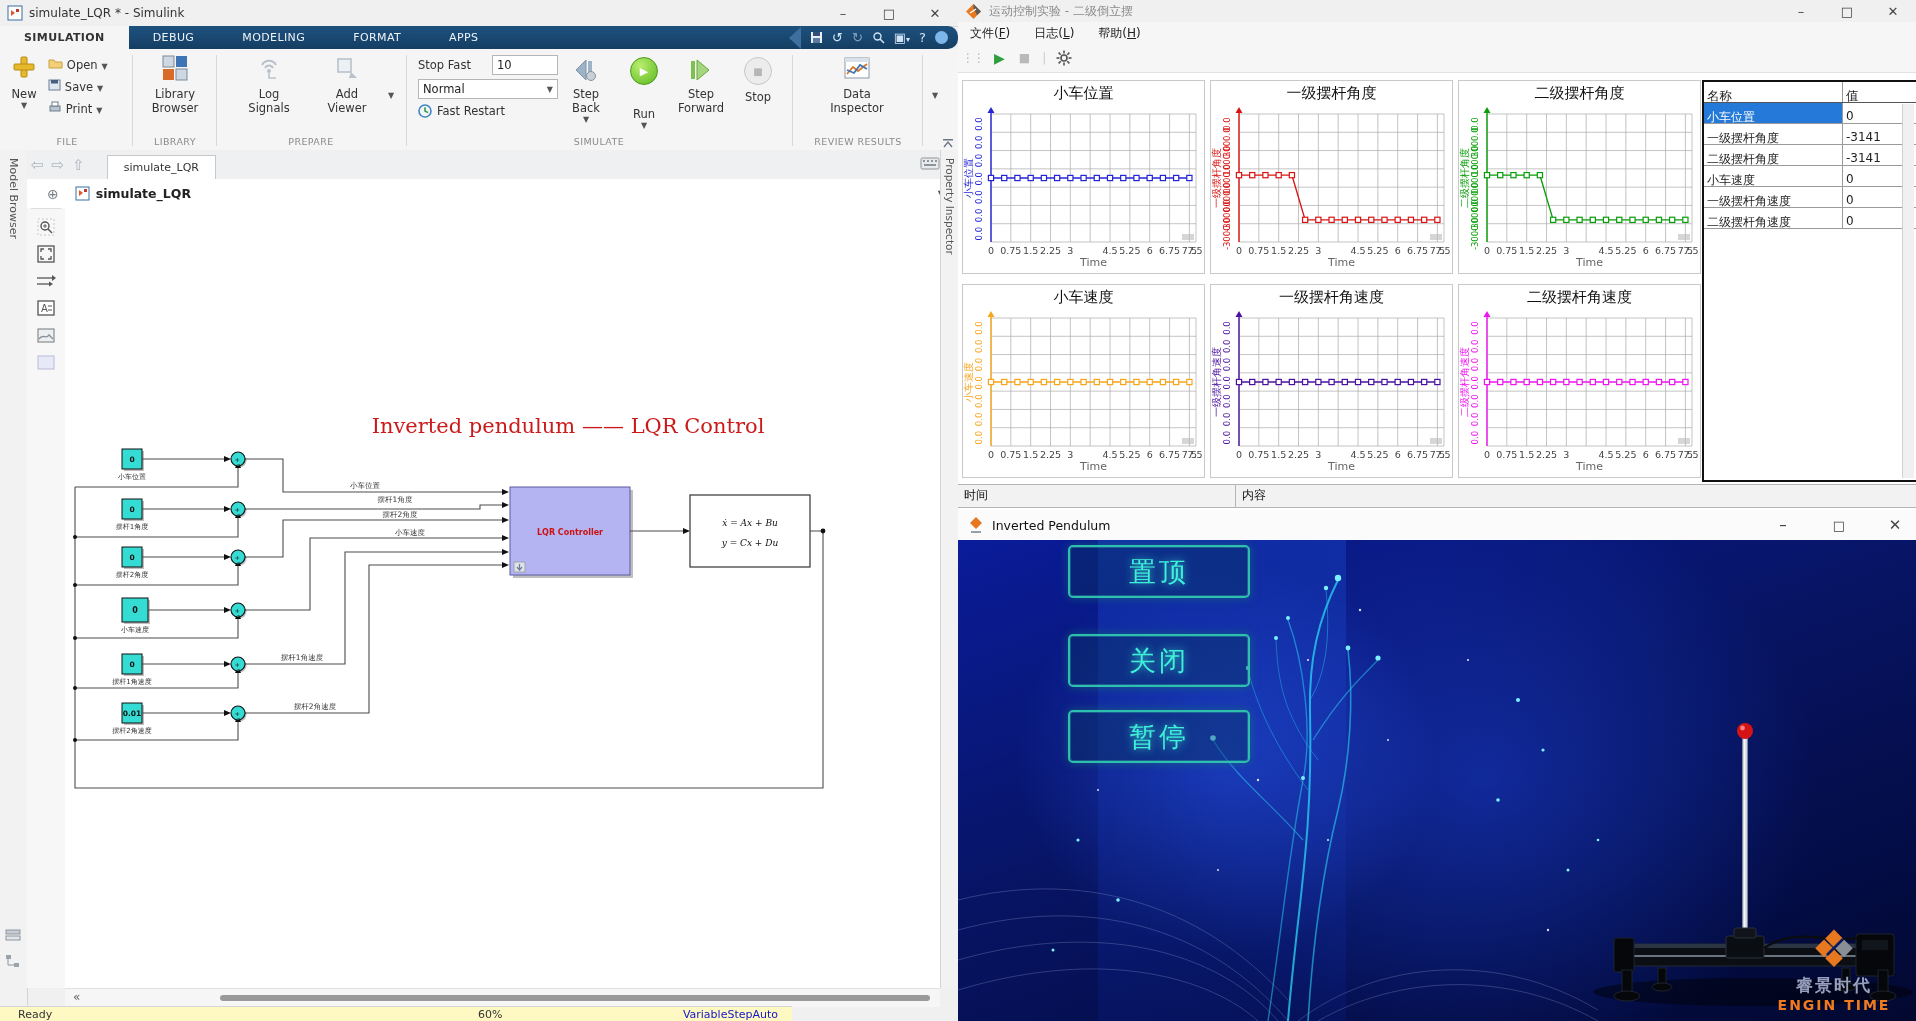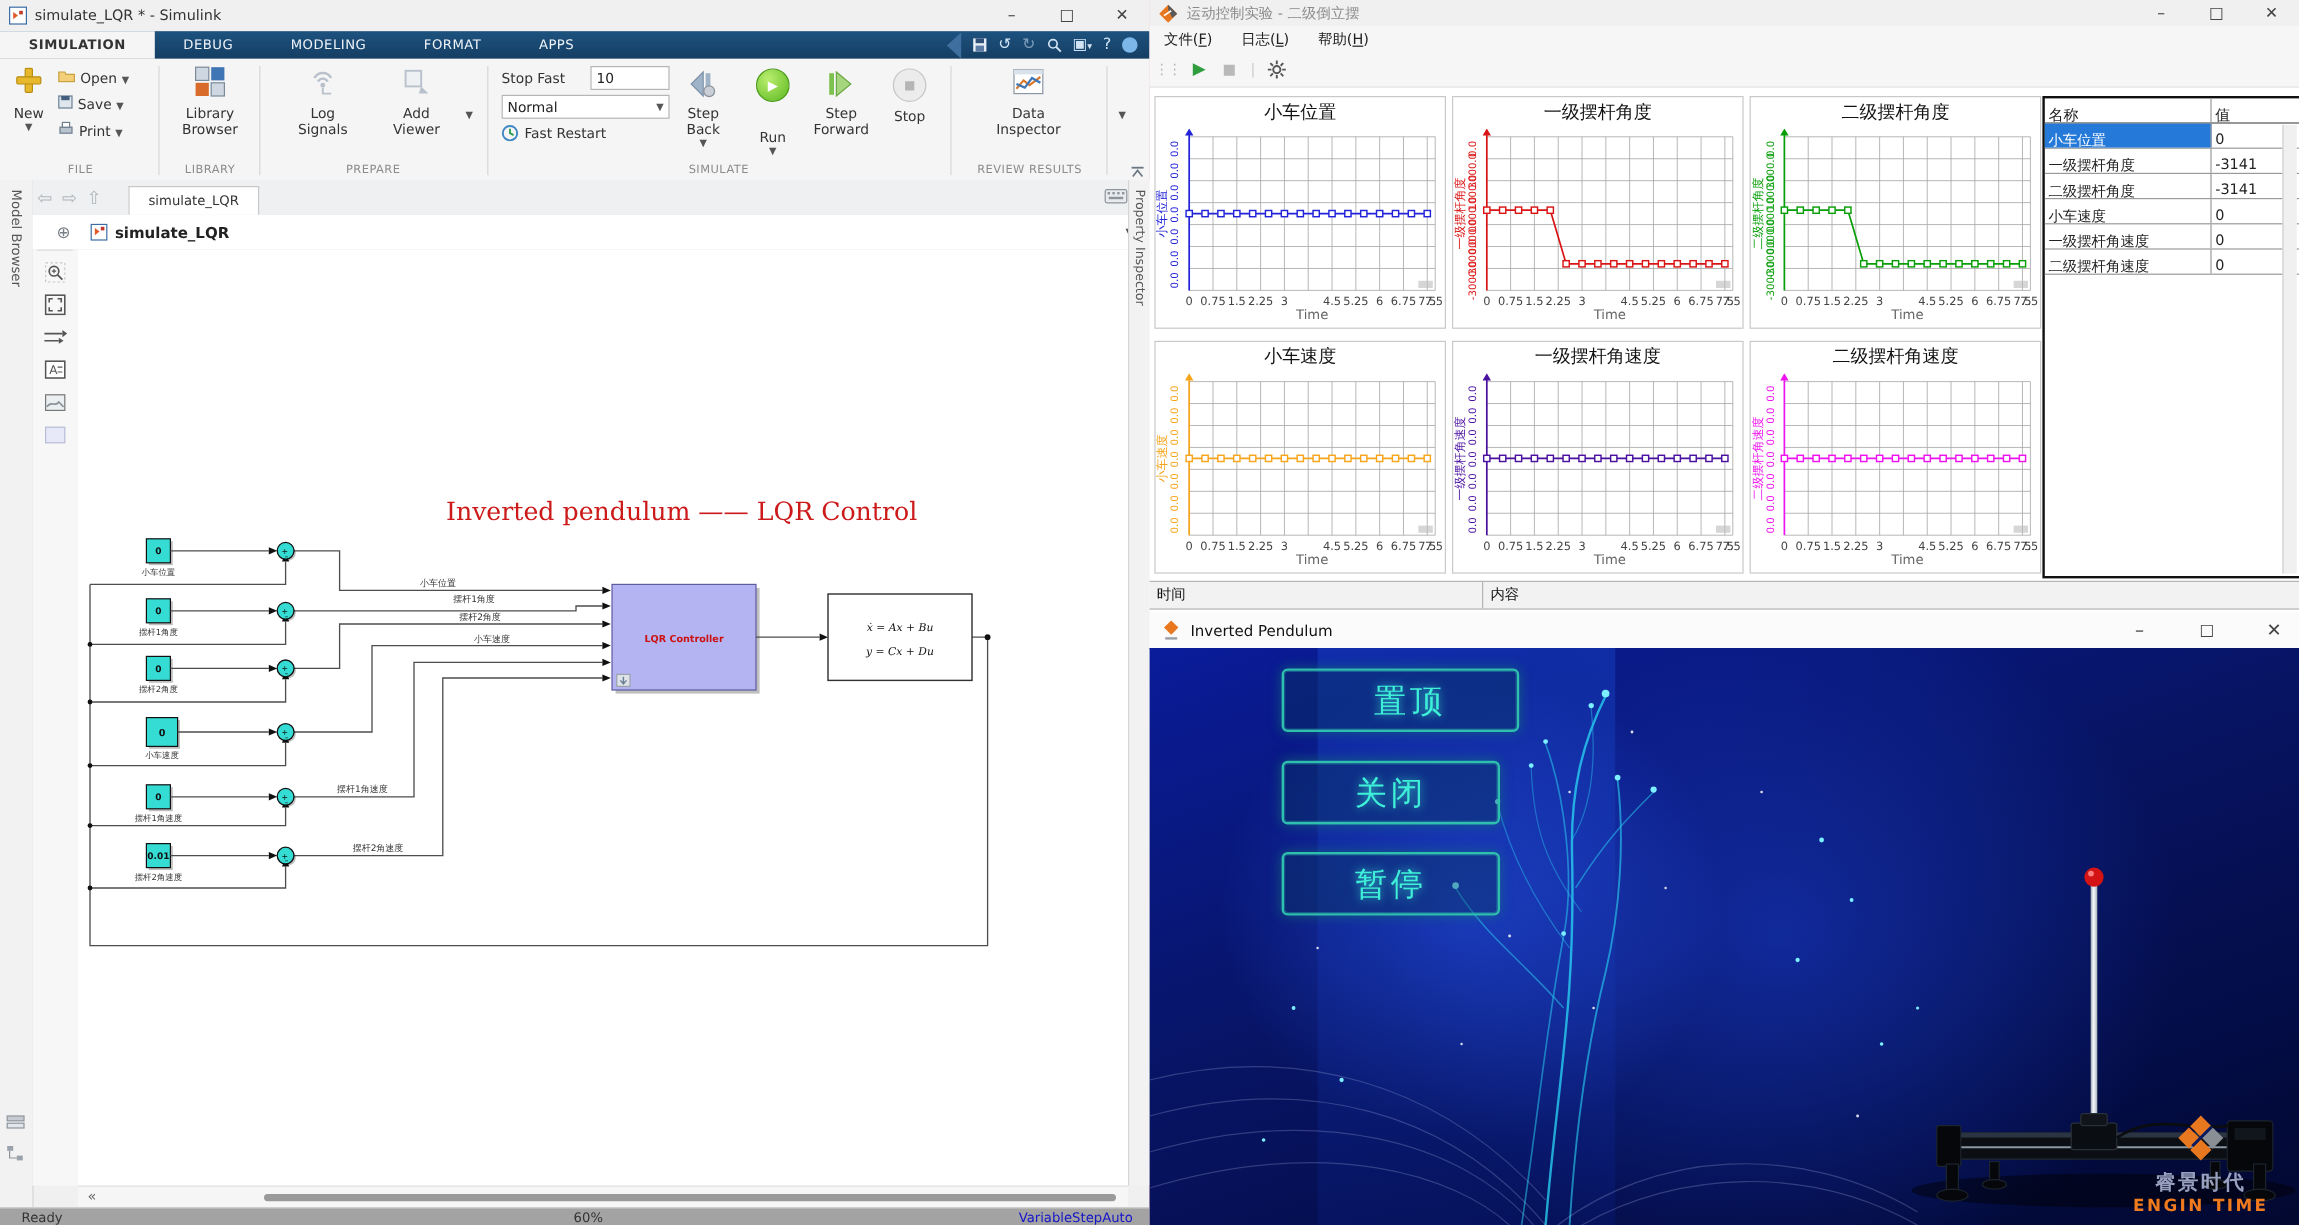--- a/index.html
+++ b/index.html
@@ -5,21 +5,21 @@
   html,body{margin:0;padding:0;background:#444;}
   #screen{position:relative;width:1916px;height:1021px;overflow:hidden;background:#f0f0f0;
     font-family:"DejaVu Sans","Liberation Sans",sans-serif;font-size:12px;color:#222;}
   .abs{position:absolute;}
   
   #slwin{left:0;top:0;width:958px;height:1021px;background:#f0f0f0;border-right:3px solid #be185d;}
   #sl-titlebar{left:0;top:0;width:958px;height:26px;background:#f0f0f0;border-bottom:1px solid #d9d9d9;display:flex;align-items:center;}
   #sl-title{color:#333;font-size:12px;margin-left:6px;}
   .winctl{position:absolute;top:0;height:26px;display:flex;}
   .winbtn{width:46px;height:26px;display:flex;align-items:center;justify-content:center;color:#444;font-size:13px;}
-  #sl-tabs{left:0;top:26px;width:958px;height:23px;background:linear-gradient(180deg,#1d527f,#153e63);display:flex;align-items:stretch;}
+  #sl-tabs{left:0;top:26px;width:958px;height:23px;background:linear-gradient(180deg,#1d527f,#153e63);display:flex;align-items:stretch;border-radius:10px;}
   .rtab{color:#eef3f8;font-size:11px;display:flex;align-items:center;padding:0 24px;letter-spacing:.4px;}
   .rtab.active{background:#f5f5f5;color:#333;font-weight:bold;}
   #qat{position:absolute;right:10px;top:0;height:23px;display:flex;align-items:center;gap:9px;color:#cfe3f4;font-size:13px;}
   #qat .flag{width:0;height:0;border-top:11px solid transparent;border-bottom:11px solid transparent;border-right:12px solid #3e6f9e;}
   #sl-toolbar{left:0;top:49px;width:958px;height:101px;background:#f5f5f5;border-bottom:1px solid #d0d0d0;}
   .grp-label{position:absolute;bottom:2px;width:100%;text-align:center;font-size:9.5px;color:#8b8b8b;letter-spacing:.4px;}
   .tsep{position:absolute;top:6px;bottom:4px;width:1px;background:#d8d8d8;}
   .tb-small{font-size:11.5px;color:#333;}
   .gray{color:#9b9b9b;}
   .caret{font-size:8px;color:#555;}
@@ -33,21 +33,21 @@
   #doctab{background:#fff;border:1px solid #c8c8c8;border-bottom:none;height:23px;display:flex;align-items:center;padding:0 16px;font-size:11px;color:#333;}
   #sl-breadcrumb{left:27px;top:179px;width:931px;height:29px;background:#fff;border-bottom:1px solid #d6d6d6;display:flex;align-items:center;}
   #mb-strip{left:0;top:150px;width:27px;height:871px;background:#f2f2f2;border-right:1px solid #d5d5d5;}
   .vtext{writing-mode:vertical-rl;font-size:11px;color:#555;margin:8px auto;display:block;width:min-content;}
   #canv-strip{left:27px;top:208px;width:38px;height:780px;background:#f7f7f7;border-right:1px solid #e0e0e0;}
   .stripicon{width:22px;height:22px;margin:5px auto;display:flex;align-items:center;justify-content:center;color:#666;}
   #pi-strip{left:940px;top:150px;width:18px;height:838px;background:#f2f2f2;border-left:1px solid #d5d5d5;}
   #canvas{left:65px;top:208px;width:875px;height:780px;background:#fff;overflow:hidden;}
   #sl-hscroll{left:65px;top:988px;width:875px;height:18px;background:#f6f6f6;border-top:1px solid #e0e0e0;}
   #sl-hthumb{position:absolute;left:155px;top:6px;width:710px;height:6px;background:#9a9a9a;border-radius:3px;}
-  #sl-status{left:0;top:1006px;width:958px;height:15px;background:#a3a3a3;border-top:1px solid #d5d5d5;font-size:11px;color:#333;}
+  #sl-status{left:0;top:1006px;width:792px;height:15px;background:#fef9c3;border-top:1px solid #d5d5d5;font-size:11px;color:#333;}
   
   #scopewin{left:958px;top:0;width:958px;height:510px;background:#fff;}
   #sc-titlebar{left:0;top:0;width:958px;height:22px;background:#f0f0f0;display:flex;align-items:center;}
   #sc-menubar{left:0;top:22px;width:958px;height:22px;background:#f6f6f6;display:flex;align-items:center;font-size:12px;color:#222;}
   .menuitem{padding:0 12px;}
   #sc-toolbar{left:0;top:44px;width:958px;height:28px;background:#f6f6f6;border-bottom:1px solid #e2e2e2;display:flex;align-items:center;}
   .chart-panel{position:absolute;background:#fff;border:1px solid #c9c9c9;}
   .chart-title{text-align:center;font-size:15px;color:#111;padding-top:3px;height:23px;}
   #sc-table{left:744px;top:80px;width:212px;height:398px;border:2px solid #111;background:#fff;font-size:12px;}
   .trow{display:flex;height:20px;border-bottom:1px solid #9a9a9a;}
@@ -1039,21 +1039,21 @@
             <ellipse cx="669" cy="456" rx="13" ry="5"></ellipse>
               <ellipse cx="925" cy="456" rx="13" ry="5"></ellipse>
             <rect x="700" y="428" width="8" height="16"></rect>
               <ellipse cx="704" cy="447" rx="10" ry="4"></ellipse>
             <rect x="884" y="428" width="8" height="16"></rect>
               <ellipse cx="888" cy="447" rx="10" ry="4"></ellipse>
           </g>
         </g>
       </svg>
       <div id="pd-buttons">
-          <div class="neonbtn" style="top: 17px; padding-left: 16px;">置顶</div>
+          <div class="neonbtn" style="top: 5px;">置顶</div>
           <div class="neonbtn" style="top: 94px; text-align: center;">关闭</div>
           <div class="neonbtn" style="top: 170px;">暂停</div>
         </div>
       <div id="brand">
         <svg width="46" height="46">
           <g transform="rotate(45 23 23)">
             <rect x="10" y="10" width="12.5" height="12.5" fill="#e87820"></rect>
             <rect x="24" y="10" width="12.5" height="12.5" fill="#8a8f96"></rect>
             <rect x="10" y="24" width="12.5" height="12.5" fill="#e87820"></rect>
             <rect x="24" y="24" width="12.5" height="12.5" fill="#e87820"></rect>

